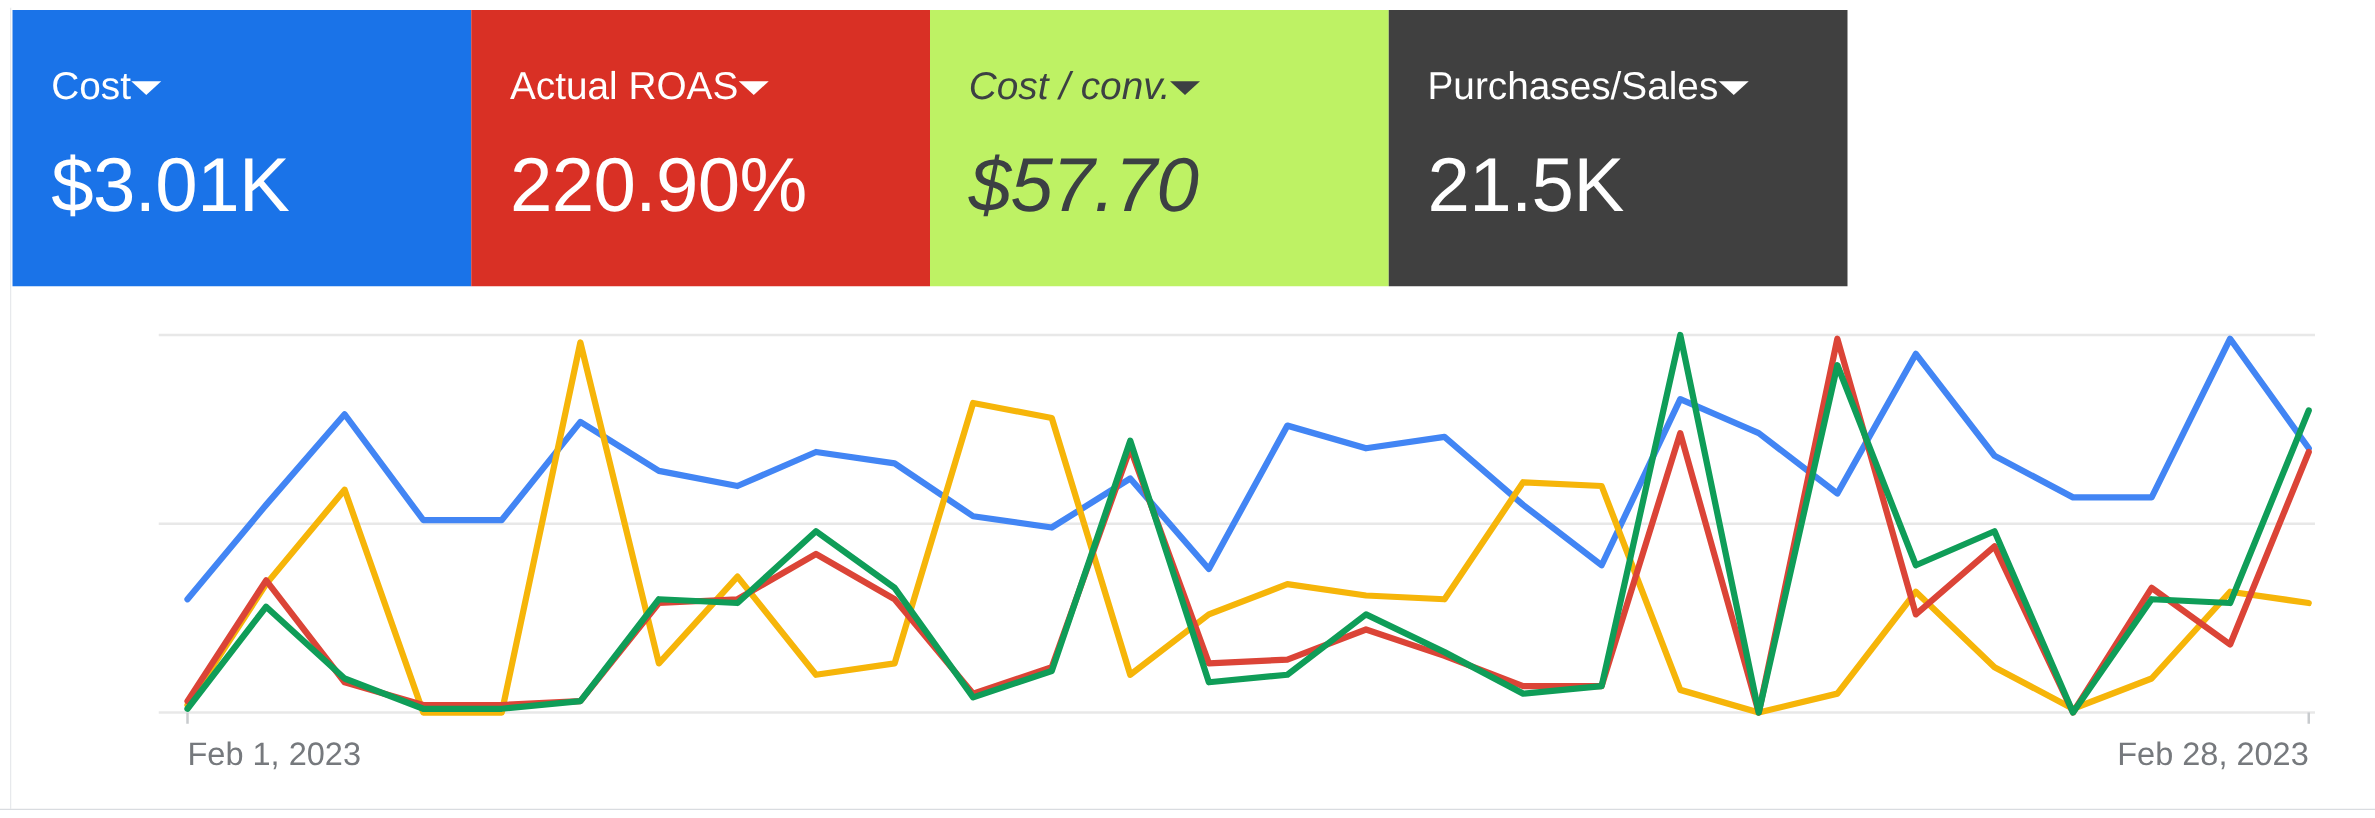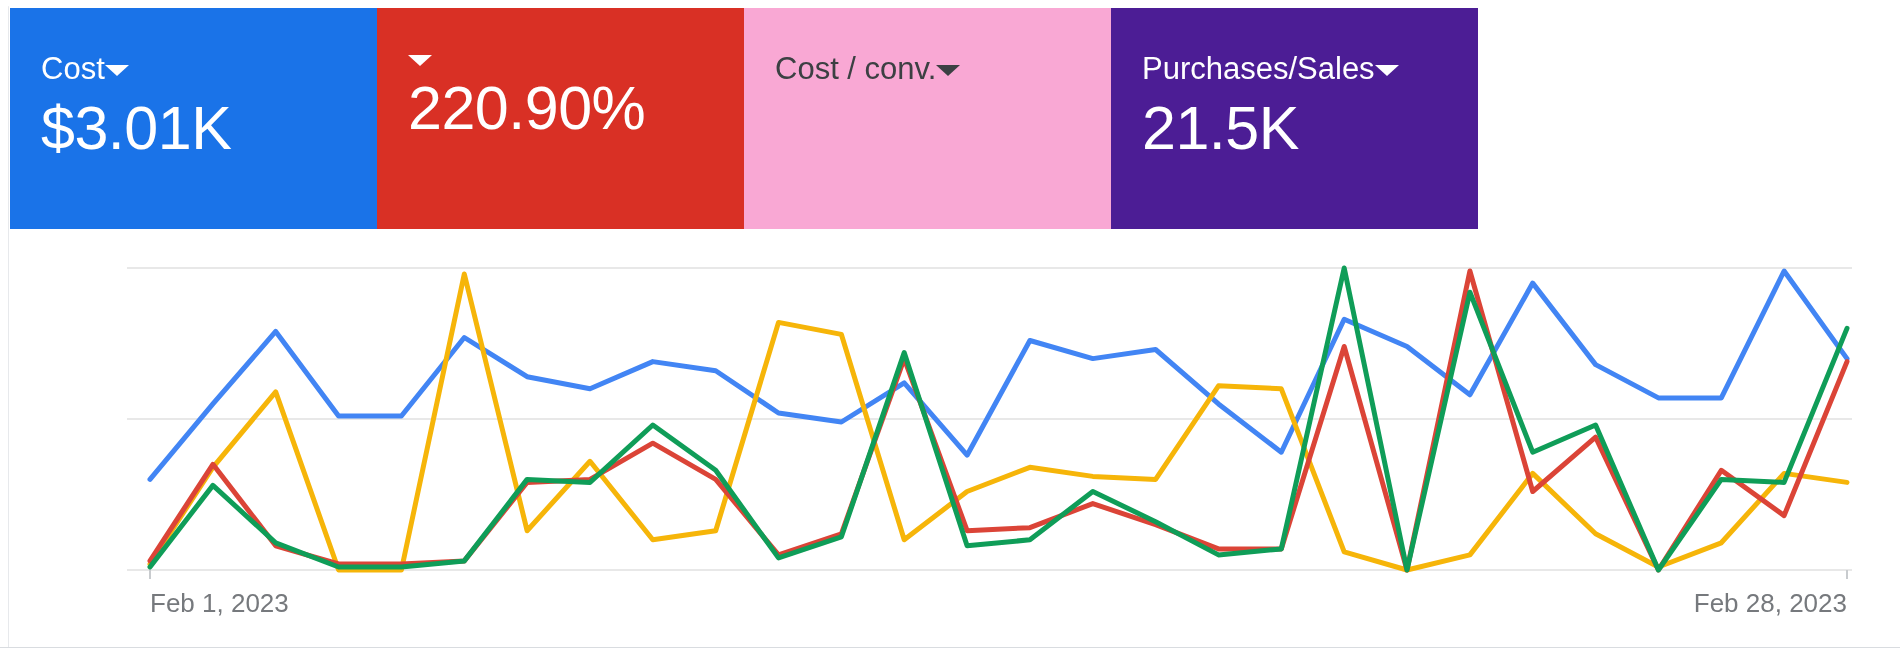--- a/index.html
+++ b/index.html
@@ -10,50 +10,52 @@
   .page-edge-bottom{position:absolute;left:0;top:647px;width:1900px;height:1px;
        background:#d9dce0;}
   .cards{position:absolute;left:10px;top:8px;display:flex;}
   .card{width:367px;height:221px;box-sizing:border-box;
         padding:44px 20px 0 31px;flex:0 0 auto;}
   .card-label-row{display:flex;align-items:center;
         font-size:31px;line-height:34px;cursor:pointer;}
   .arrow{width:0;height:0;border-left:12px solid transparent;
         border-right:12px solid transparent;border-top:11px solid currentColor;
         margin-top:3px;}
-  .card-value{font-size:61px;line-height:64px;margin-top:10px;
+  .card-value{font-size:61px;line-height:64px;margin-top:30px;
         letter-spacing:-0.5px;white-space:nowrap;}
   svg text{font-family:"Liberation Sans","DejaVu Sans",sans-serif;}
 </style>
 </head>
 <body>
 
 <div class="page-edge-left"></div>
 
 <div class="cards">
   <div class="card" style="background: rgb(26, 115, 232); color: rgb(255, 255, 255);">
     <div class="card-label-row">
       <span>Cost</span>
       <span class="arrow"></span>
     </div>
     <div class="card-value">$3.01K</div>
   </div>
   <div class="card" style="background: rgb(217, 48, 37); color: rgb(255, 255, 255);">
     <div class="card-label-row">
+      <span>Actual ROAS</span>
       <span class="arrow"></span>
     </div>
     <div class="card-value">220.90%</div>
   </div>
-  <div class="card" style="background: #f9a8d4; color: rgb(60, 64, 67);">
+  <div class="card" style="background: #bef264; color: rgb(60, 64, 67); font-style: italic;">
     <div class="card-label-row">
       <span>Cost / conv.</span>
       <span class="arrow"></span>
     </div>
+    <div class="card-value">$57.70</div>
   </div>
-  <div class="card" style="background: #4c1d95; color: rgb(255, 255, 255);">
+  <div class="card" style="background: #404040; color: rgb(255, 255, 255);">
     <div class="card-label-row">
       <span>Purchases/Sales</span>
       <span class="arrow"></span>
     </div>
     <div class="card-value">21.5K</div>
   </div>
 </div>
 
 <svg id="chart-svg" width="1900" height="654" viewBox="0 0 1900 654" style="position:absolute;left:0;top:0;">
   <g id="gridlines">

